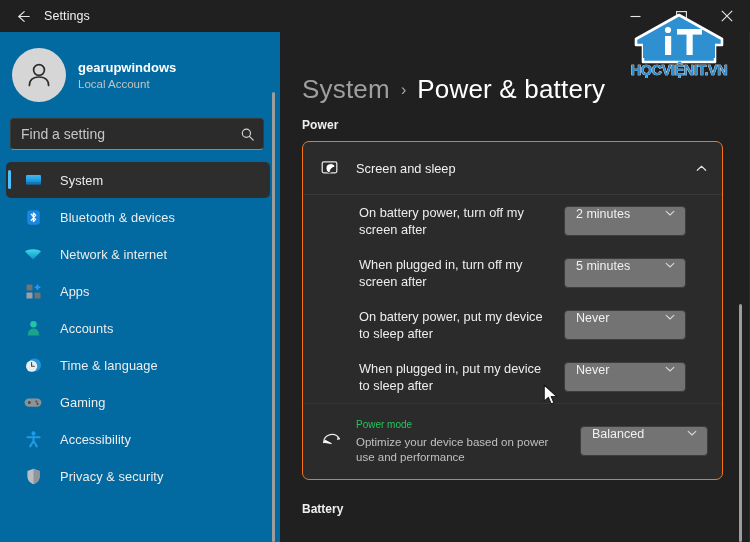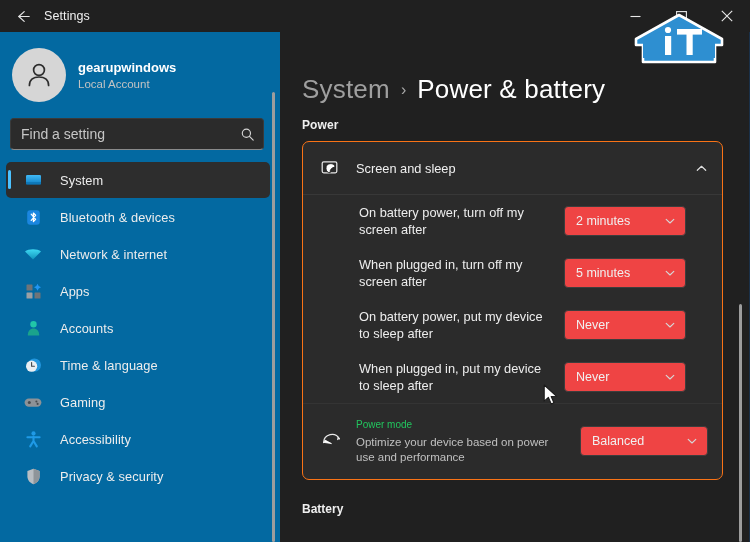--- a/index.html
+++ b/index.html
@@ -240,25 +240,25 @@
     flex: 1;
     font-size: 12.8px;
     color: #ededed;
     line-height: 17px;
     padding-right: 10px;
     max-width: 205px;
   }
   .combo {
     width: 122px;
     height: 30px;
-    background: #ef4444;
+    background: #737373;
     border: 1px solid #3d3d3d;
     border-radius: 4px;
     display: flex;
-    align-items: center;
+    align-items: flex-start;
     justify-content: space-between;
     padding: 0 9px 0 11px;
     flex: 0 0 122px;
   }
   .combo-val {
     font-size: 12.5px;
     color: #f0f0f0;
   }
   .combo-chev { color: #d6d6d6; display: flex; }
 
@@ -632,20 +632,21 @@
 
   <div class="watermark">
     <svg width="104" height="62" viewBox="0 0 104 62">
       <path d="M52 3 L95 27 L95 33 L88 33 L88 50 L16 50 L16 33 L9 33 L9 27 Z" fill="#2e8fd1" stroke="#ffffff" stroke-width="2.6" stroke-linejoin="round"></path>
       <path d="M52 9 L88 29 L88 46 L16 46 L16 29 Z" fill="#2e8fd1"></path>
       <circle cx="41" cy="18" r="3.1" fill="#ffffff"></circle>
       <rect x="38" y="24" width="6.2" height="19" fill="#ffffff"></rect>
       <rect x="50" y="17" width="25" height="5.6" fill="#ffffff"></rect>
       <rect x="59.5" y="17" width="6.2" height="26" fill="#ffffff"></rect>
     </svg>
+    <div class="wm-text">HỌCVIỆNIT.VN</div>
   </div>
 
   <svg class="cursor" width="17" height="23" viewBox="0 0 17 23">
     <path d="M1.2 1.0 L1.2 17.2 L5.4 13.4 L8.2 19.9 L10.9 18.8 L8.2 12.5 L13.6 12.3 Z" fill="#ffffff" stroke="#1a1a1a" stroke-width="1.1" stroke-linejoin="round"></path>
   </svg>
 
   <div class="page-edge"></div>
 </div>
 
 </body></html>

